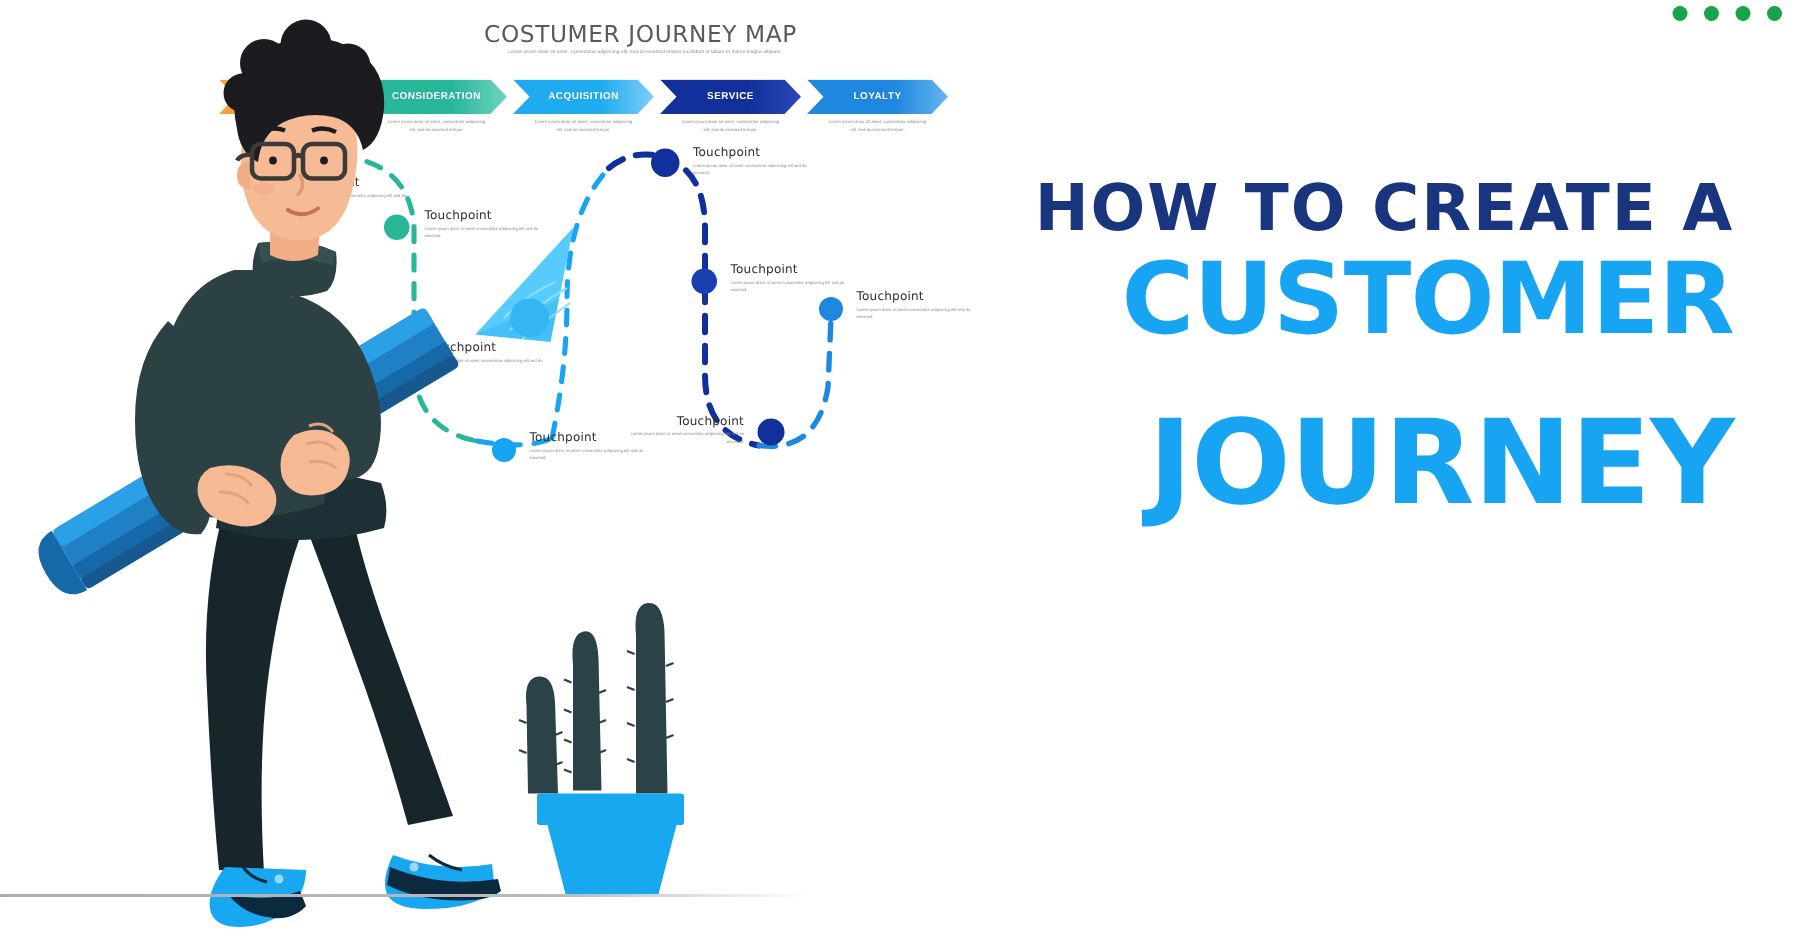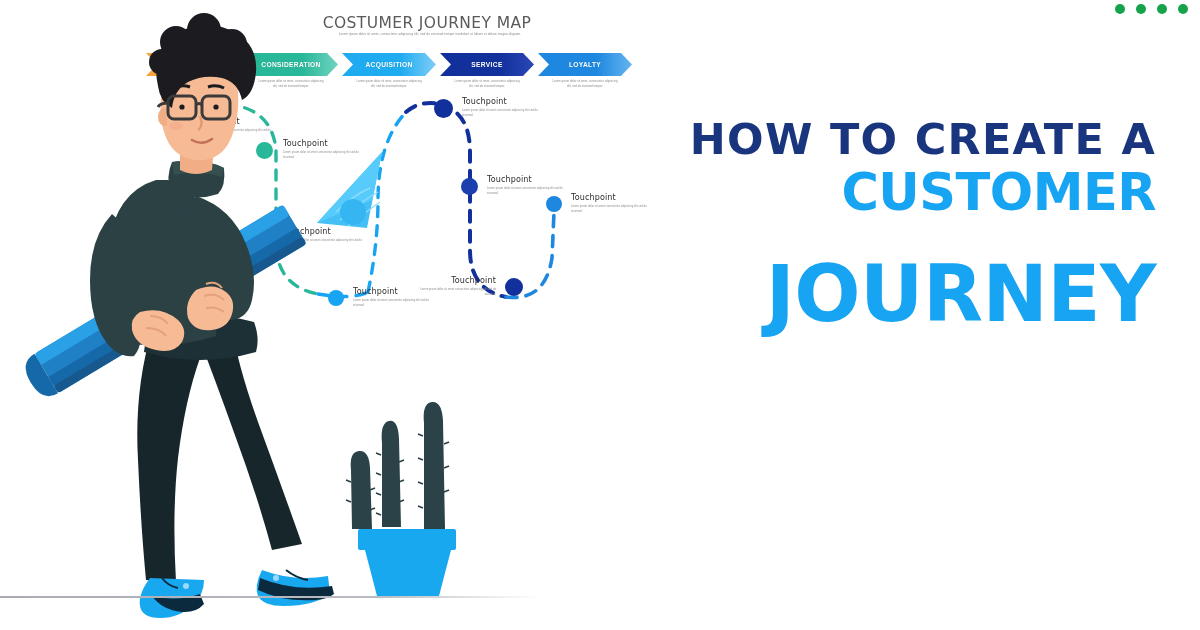--- a/index.html
+++ b/index.html
@@ -47,21 +47,21 @@
   }
   .ribbon .desc{
     margin-top:3px;font-size:2.9px;line-height:1.75;color:#8d8d8d;
     padding:0 14px;text-align:center;
   }
 
   
   .path-svg{position:absolute;left:0;top:0;width:660px;height:400px;}
 
   
-  .tp{position:absolute;display:flex;align-items:center;}
+  .tp{position:absolute;display:flex;align-items:flex-end;}
   .tp .node{border-radius:50%;flex:0 0 auto;}
   .tp .txt{margin-left:7px;}
   .tp .tp-label{
     font-size:8px;color:#2e2e2e;font-weight:400;letter-spacing:.15px;
     font-family:"DejaVu Sans",sans-serif;line-height:1;
   }
   .tp .tp-desc{
     margin-top:2px;font-size:2.8px;line-height:1.8;color:#8d8d8d;width:78px;
   }
 
@@ -75,21 +75,21 @@
   }
 
   
   .headline{position:absolute;left:632px;top:118px;width:524px;}
   .hl-line{
     text-align:right;font-weight:900;
     font-family:"DejaVu Sans","Liberation Sans",sans-serif;
     letter-spacing:-.5px;line-height:1;
   }
   .hl-1{font-size:43px;color:#18357e;letter-spacing:1.3px;margin-bottom:6px;}
-  .hl-2{font-size:51px;color:#17a4f2;letter-spacing:-.5px;margin-bottom:2px;}
+  .hl-2{font-size:66px;color:#17a4f2;letter-spacing:-.5px;margin-bottom:2px;}
   .hl-3{font-size:78px;color:#17a4f2;letter-spacing:-.5px;}
 </style>
 </head>
 <body>
 
 <div id="stage">
 
   <div class="dots">
     <i style="background: rgb(22, 163, 74);"></i>
     <i style="background: rgb(22, 163, 74);"></i>

